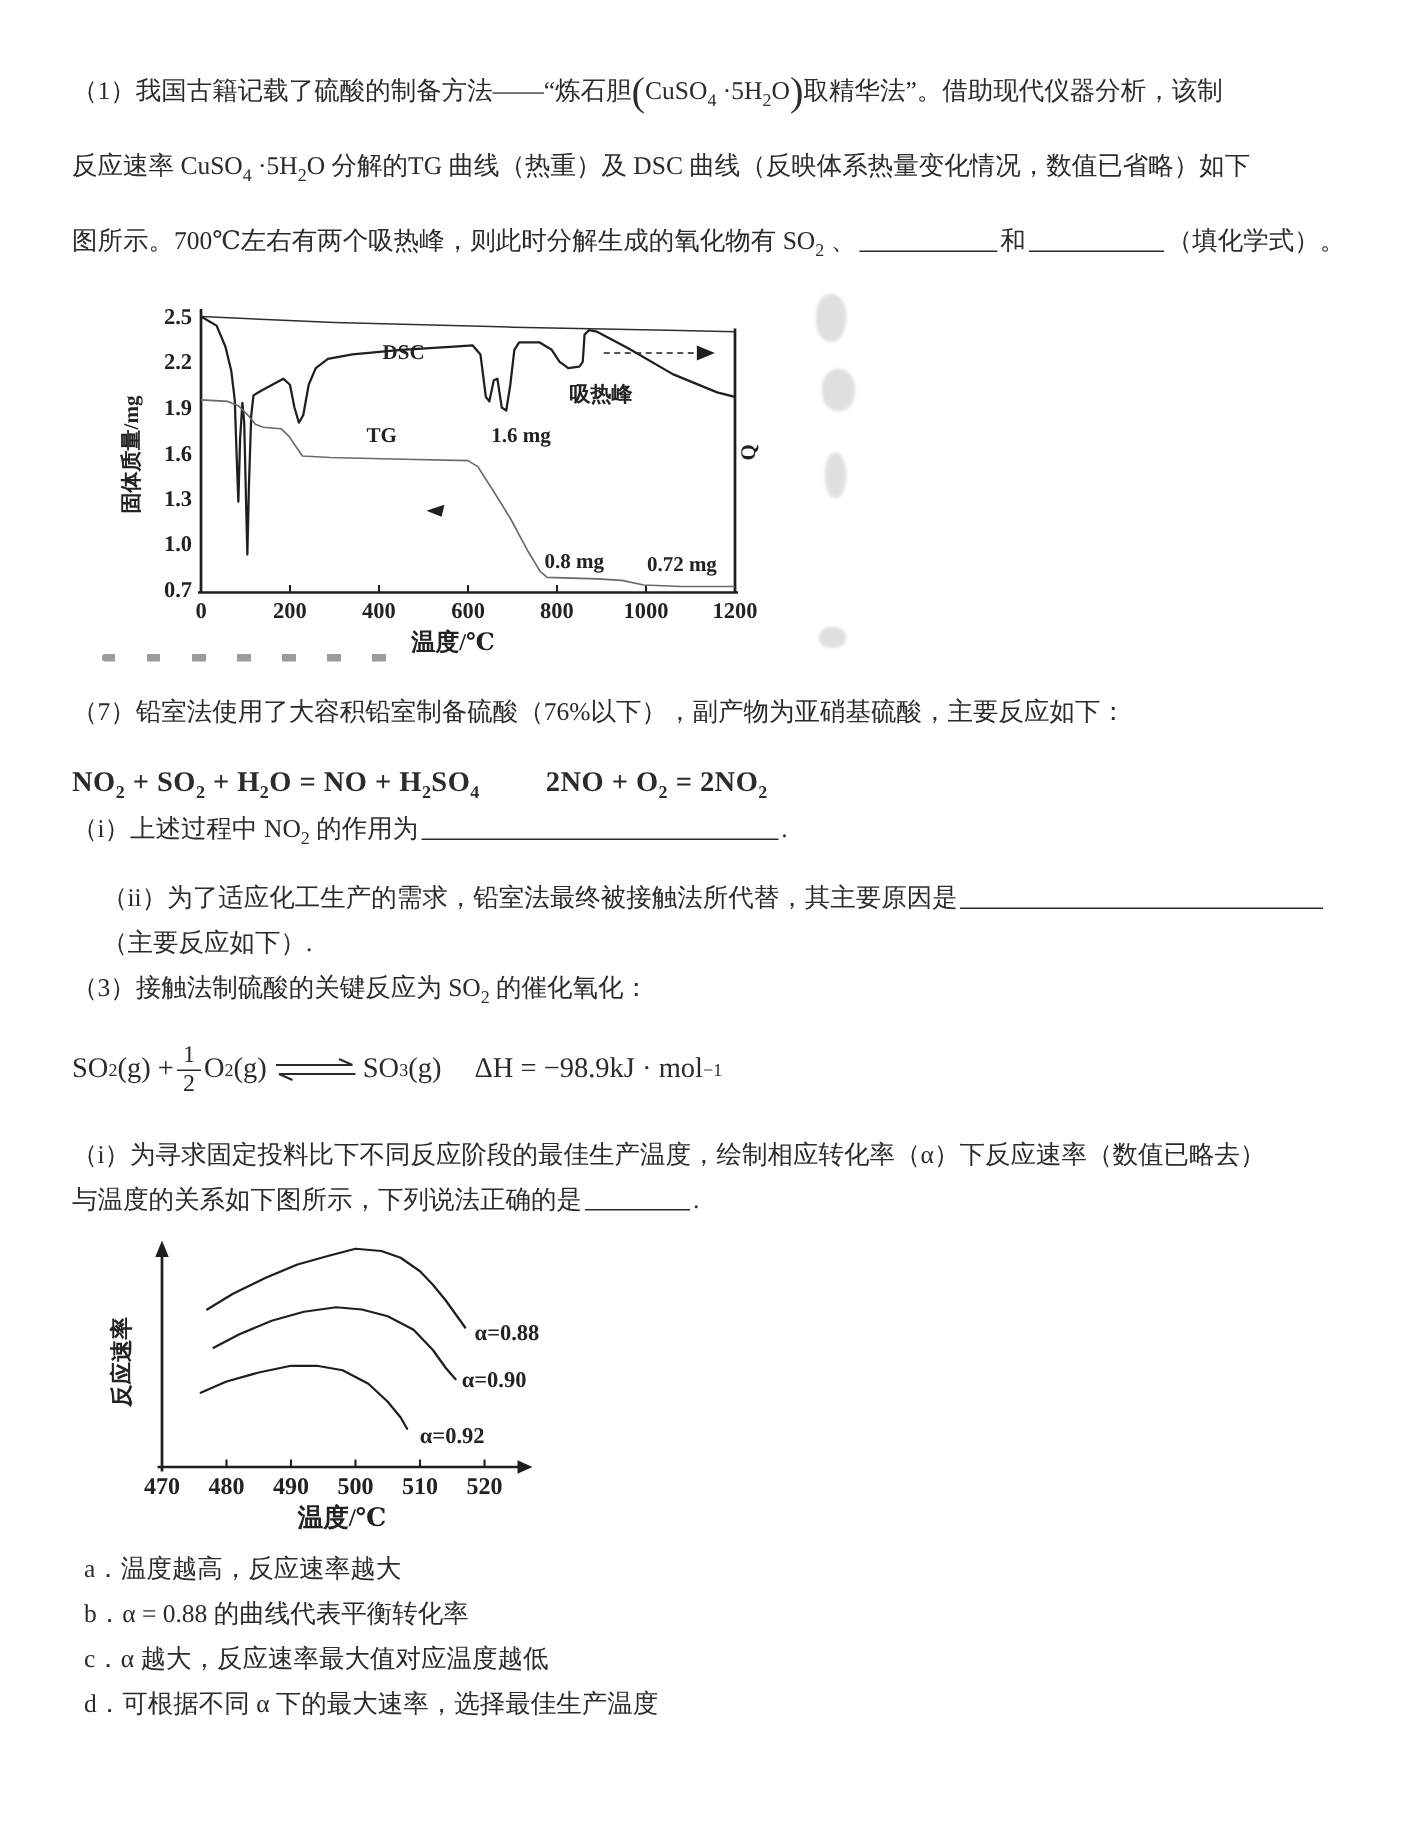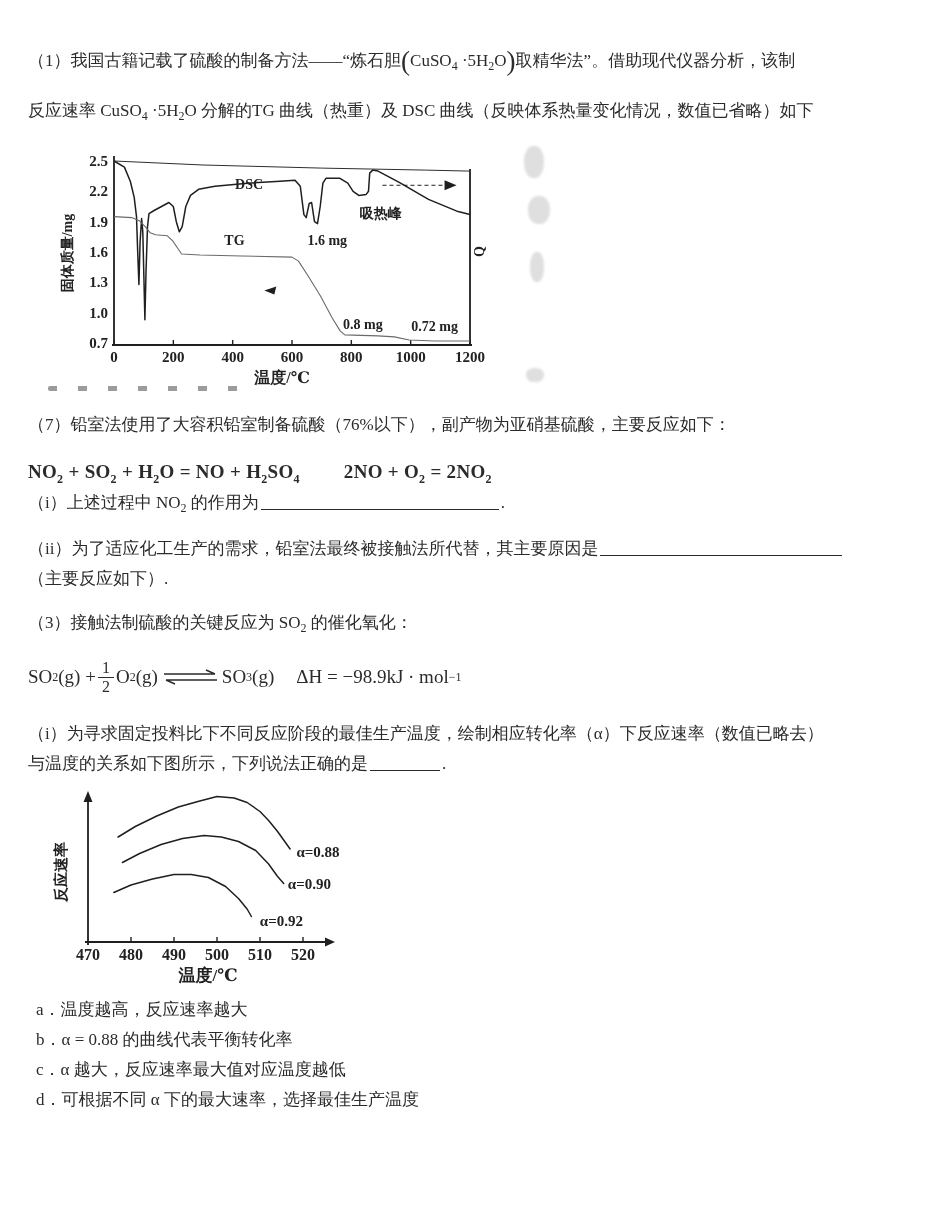--- a/index.html
+++ b/index.html
@@ -2,29 +2,29 @@
 <html><head>
 <meta charset="utf-8">
 <style>
   * { margin:0; padding:0; box-sizing:border-box; }
   html,body { background:#ffffff; }
   body {
     width:936px; height:1226px; overflow:hidden; position:relative;
     font-family:"Liberation Serif","DejaVu Serif",serif;
     color:#2b2b2b;
   }
-  .page { position:relative; width:936px; height:1226px; padding:36px 28px 0 28px; }
+  .page { position:relative; width:936px; height:1226px; padding:36px 28px 0 48px; }
   .line { font-size:17px; line-height:30px; white-space:nowrap; }
   .para1 .line { line-height:50px; }
   .para1 { margin-bottom:2px; }
   .sec2-intro { margin-top:6px; }
   .equation { margin-top:16px; font-size:19px; line-height:32px; letter-spacing:.3px;font-weight:bold; }
   .q2i { }
-  .q2ii { margin-top:16px; }
-  .q3-intro { margin-top:14px; }
+  .q2ii { margin-top:16px;margin-left:20px; }
+  .q3-intro { }
   .equation2 { margin-top:10px; font-size:19px; height:58px; display:flex; align-items:center; }
   .q3i { margin-top:13px; }
   .options { margin-top:6px; padding-left:8px; }
   .options .line { line-height:30px; }
 
   
   sub { font-size:12px; line-height:0; }
   sup { font-size:12px; line-height:0; }
   .blank { display:inline-block; border-bottom:1.4px solid #2b2b2b; height:1em; vertical-align:baseline; margin:0 2px -2px 2px; }
   .gap { display:inline-block; }
@@ -45,20 +45,21 @@
     background:repeating-linear-gradient(90deg,#4a4a4a 0 9px,transparent 9px 30px); }
 </style>
 </head>
 <body>
 
 <div class="page">
 
   <div class="para1">
     <div class="line"><span>（1）我国古籍记载了硫酸的制备方法——“炼石胆</span><span class="bigp">(</span><span>CuSO</span><sub>4</sub><span> ·5H</span><sub>2</sub><span>O</span><span class="bigp">)</span><span>取精华法”。借助现代仪器分析，该制</span></div>
     <div class="line"><span>反应速率 CuSO</span><sub>4</sub><span> ·5H</span><sub>2</sub><span>O 分解的TG 曲线（热重）及 DSC 曲线（反映体系热量变化情况，数值已省略）如下</span></div>
+    <div class="line"><span>图所示。700℃左右有两个吸热峰，则此时分解生成的氧化物有 SO</span><sub>2</sub><span> 、</span><span class="blank" style="width: 92px;"></span><span>和</span><span class="blank" style="width: 90px;"></span><span>（填化学式）。</span></div>
   </div>
 
   <figure class="fig1">
     <svg id="chart1" width="470" height="258">
         <path d="M72 16 V205 M70 205 H430 M428 205 V29" stroke="#1f1f1f" stroke-width="1.8" fill="none"></path>
         <line x1="72" y1="205" x2="72" y2="200" stroke="#1f1f1f" stroke-width="1.4"></line>
         <text x="72" y="222" font-size="15" fill="#222" text-anchor="middle" font-weight="600">0</text>
         <line x1="131.33333333333334" y1="205" x2="131.33333333333334" y2="200" stroke="#1f1f1f" stroke-width="1.4"></line>
         <text x="131.33333333333334" y="222" font-size="15" fill="#222" text-anchor="middle" font-weight="600">200</text>
         <line x1="190.66666666666669" y1="205" x2="190.66666666666669" y2="200" stroke="#1f1f1f" stroke-width="1.4"></line>

